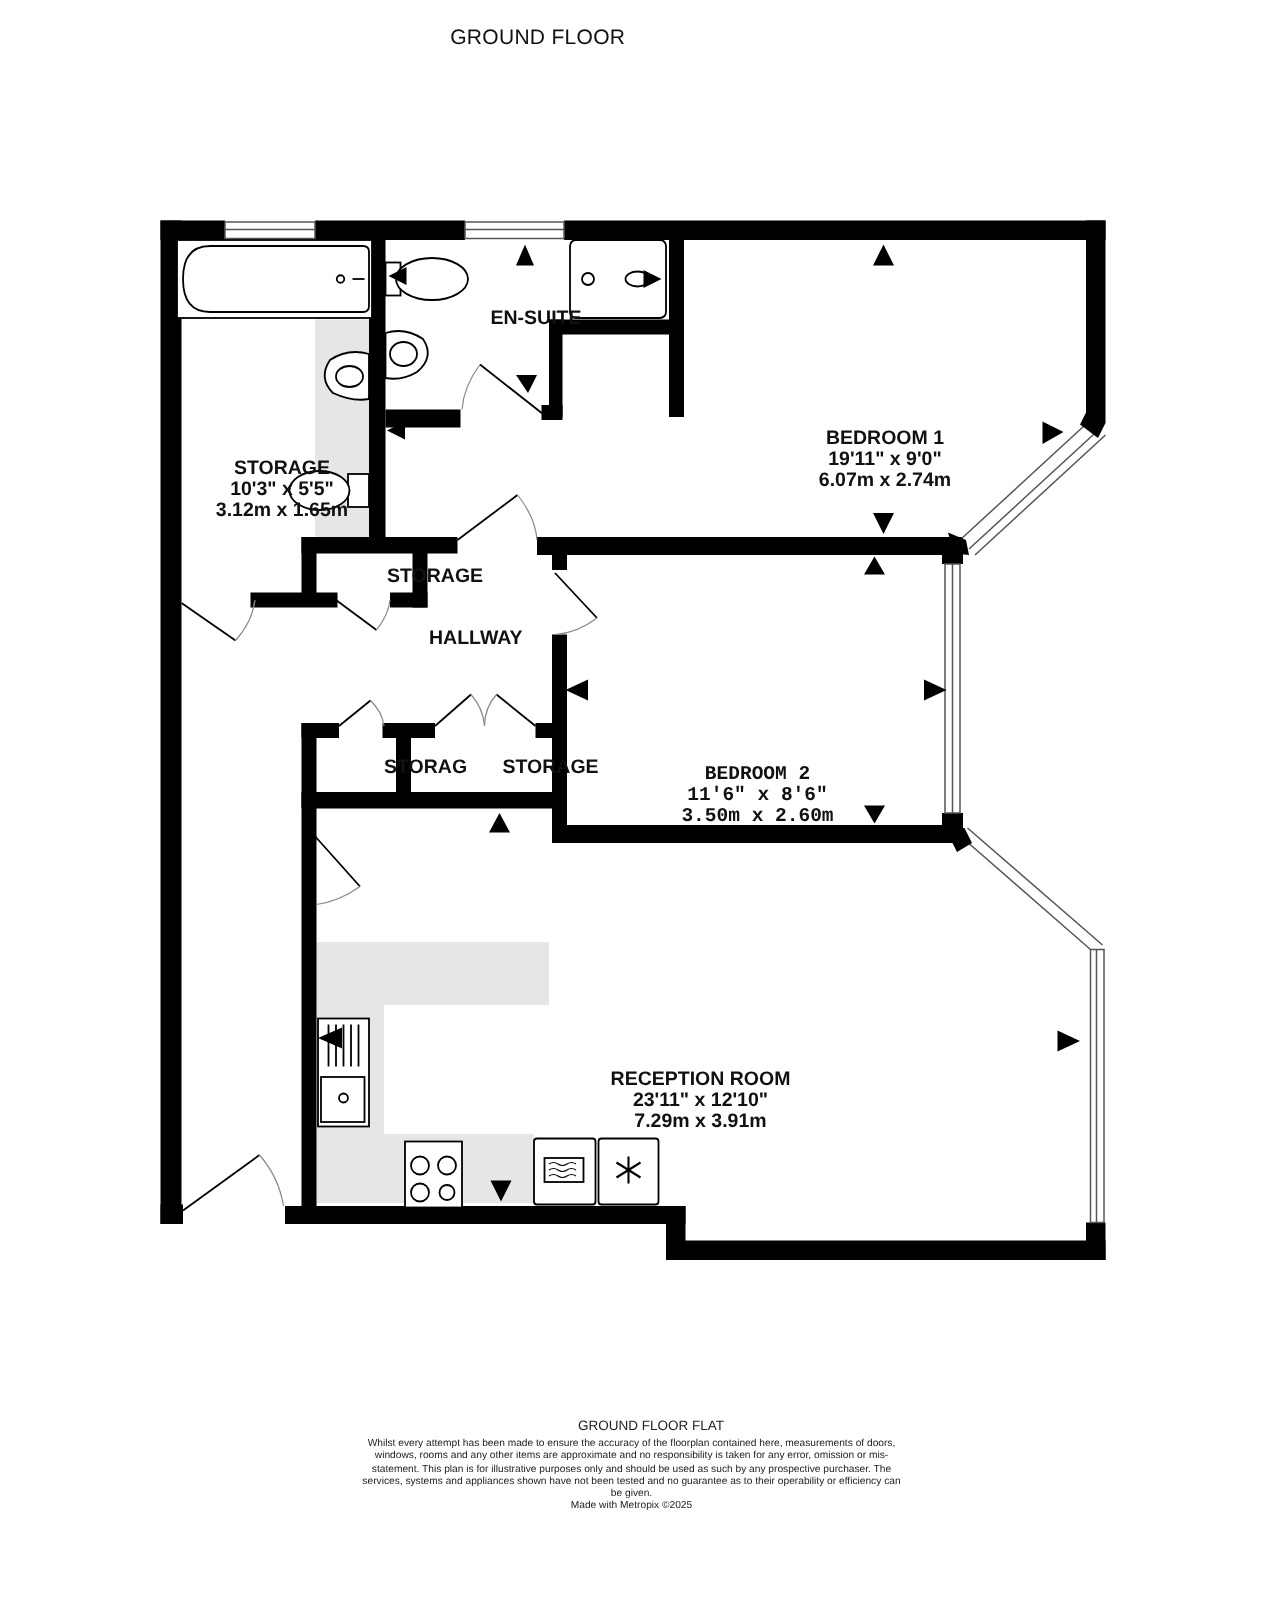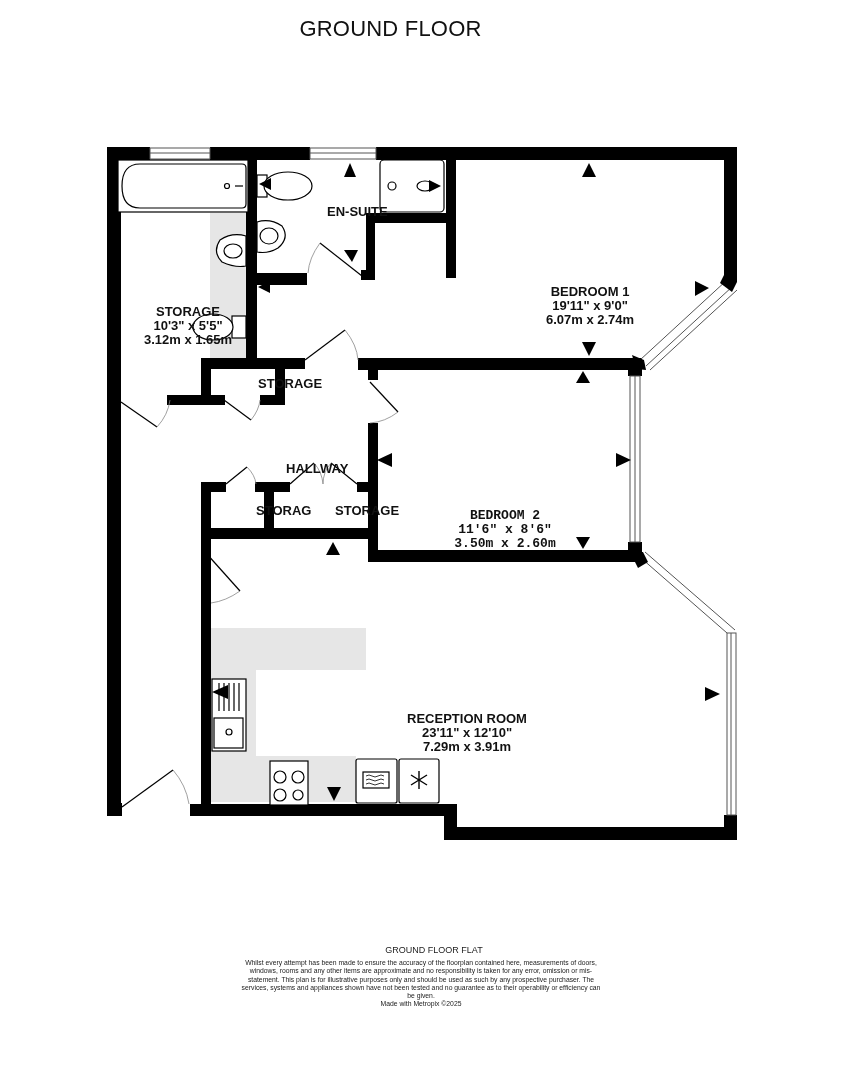--- a/index.html
+++ b/index.html
@@ -1,19 +1,19 @@
 <!DOCTYPE html>
 <html><head>
   <meta charset="utf-8">
   <style>
     html, body { margin: 0; padding: 0; background: #ffffff; }
     body { width: 842px; height: 1080px; position: relative; overflow: hidden;
            font-family: "Liberation Sans", sans-serif; color: #111111; }
     .title { position: absolute; left: 0; width: 717px; top: 16px; text-align: center;
-             font-size: 22px; letter-spacing: 0.2px; padding-left: 32px; }
+             font-size: 14px; letter-spacing: 0.2px; }
     svg.plan { position: absolute; left: 0; top: 0; }
     .room-label { position: absolute; text-align: center; font-weight: bold; font-size: 13px; line-height: 14px; margin-top: 48px; }
     .room-label .name { display: block; }
     .room-label .dim { display: block; }
     .small-label { position: absolute; font-weight: bold; font-size: 13px; margin-left: 48px; }
     .footer { position: absolute; left: 0; width: 842px; text-align: center; }
     .footer .sub { font-size: 9px; color: #222; margin-top: 945px; margin-left: 26px; }
     .footer .area { font-size: 10px; color: #222; margin-top: 8px; }
     .footer .disc { font-size: 6.8px; line-height: 8.3px; color: #222; width: 360px; margin: 4px auto 0 auto; }
   </style>
@@ -223,21 +223,21 @@
 <div class="room-label" style="left:525px; top:237px; width:130px;">
   <span class="name">BEDROOM 1</span>
   <span class="dim">19'11"  x 9'0"</span>
   <span class="dim">6.07m  x 2.74m</span>
 </div>
 <div class="room-label" style="left:440px; top:461px; width:130px;font-family:Liberation Mono, monospace;">
   <span class="name">BEDROOM 2</span>
   <span class="dim">11'6"  x 8'6"</span>
   <span class="dim">3.50m  x 2.60m</span>
 </div>
-<div class="small-label" style="left:209px; top:461px;padding-left:29px;">HALLWAY</div>
+<div class="small-label" style="left:209px; top:417px;padding-left:29px;">HALLWAY</div>
 <div class="small-label" style="left:210px; top:376px;">STORAGE</div>
 <div class="small-label" style="left:208px; top:503px; width:56px; overflow:hidden; white-space:nowrap;">STORAGE</div>
 <div class="small-label" style="left:287px; top:503px;">STORAGE</div>
 <div class="room-label" style="left:392px; top:664px; width:150px;">
   <span class="name">RECEPTION ROOM</span>
   <span class="dim">23'11"  x 12'10"</span>
   <span class="dim">7.29m  x 3.91m</span>
 </div>
 
 <div class="footer" style="top:0;">

